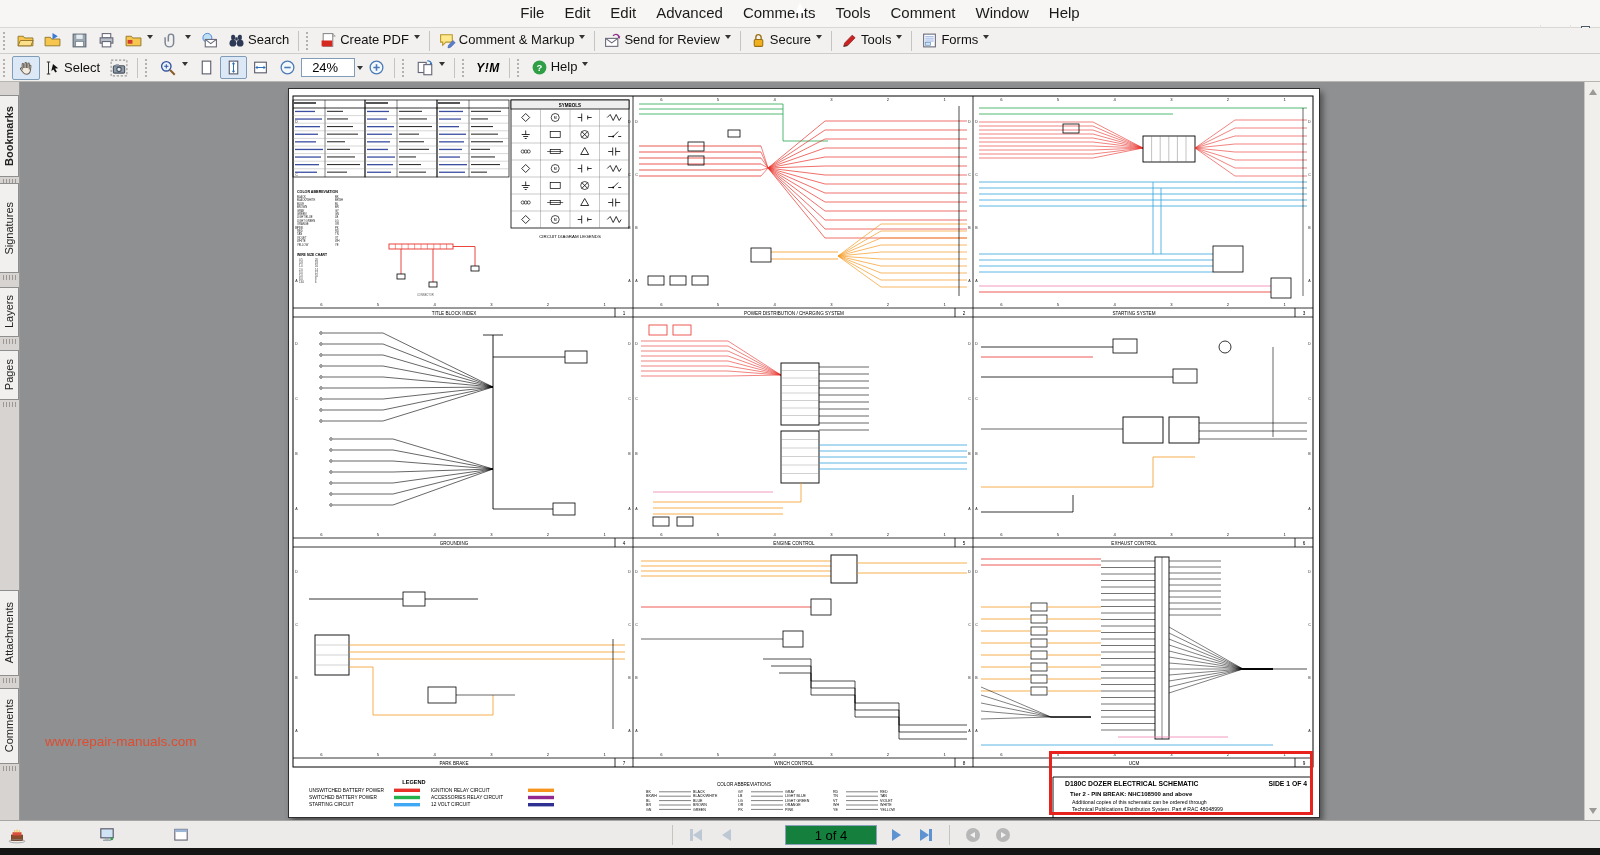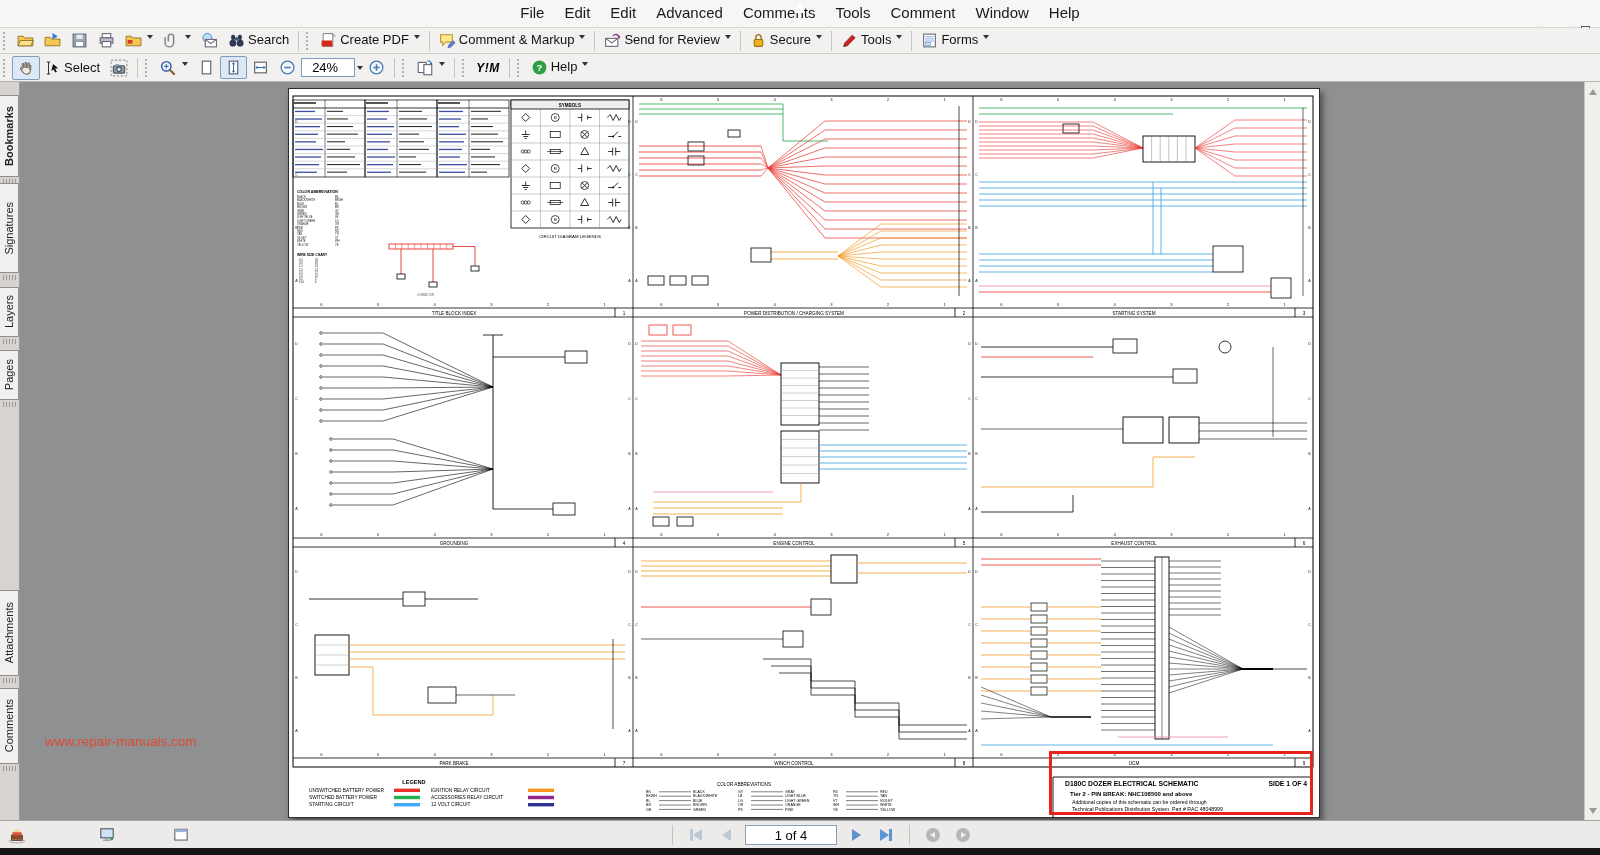--- a/index.html
+++ b/index.html
@@ -71,22 +71,22 @@
   
   #statusbar { position:absolute; left:0; top:820px; width:1600px; height:28px;
     background:#ecebe9; border-top:1px solid #a8a6a3; }
   #bottom-strip { position:absolute; left:0; top:848px; width:1600px; height:7px; background:#151515; }
   .st-icon { position:absolute; top:5px; }
   #nav-cluster { position:absolute; left:668px; top:0px; height:28px; display:flex; align-items:center; gap:8px; }
   .nav-btn { display:flex; align-items:center; justify-content:center; width:22px; height:22px; }
   .tri-r { width:0; height:0; border-top:6px solid transparent; border-bottom:6px solid transparent; border-left:9px solid #5e93d1; }
   .tri-l { width:0; height:0; border-top:6px solid transparent; border-bottom:6px solid transparent; border-right:9px solid #bcc8d4; }
   .bar-v { width:3px; height:12px; }
-  #page-indicator { width:92px; height:20px; background:#ffffff; border:1px solid #8aa0b8;
-    font-size:13px; display:flex; align-items:center; justify-content:center; }
+  #page-indicator { width:92px; height:20px; background:#15803d; border:1px solid #8aa0b8;
+    font-size:13px; display:flex; align-items:center; justify-content:center;margin-left:40px; }
   .circ { width:14px; height:14px; border-radius:50%; background:#b7b7b7; position:relative; }
   .circ:after { content:""; position:absolute; top:4px; width:0; height:0;
     border-top:3px solid transparent; border-bottom:3px solid transparent; }
   .circ.cl:after { left:4px; border-right:5px solid #f2f2f2; }
   .circ.cr:after { left:5px; border-left:5px solid #f2f2f2; }
 </style>
 </head>
 <body>
 
 <div id="menubar">

